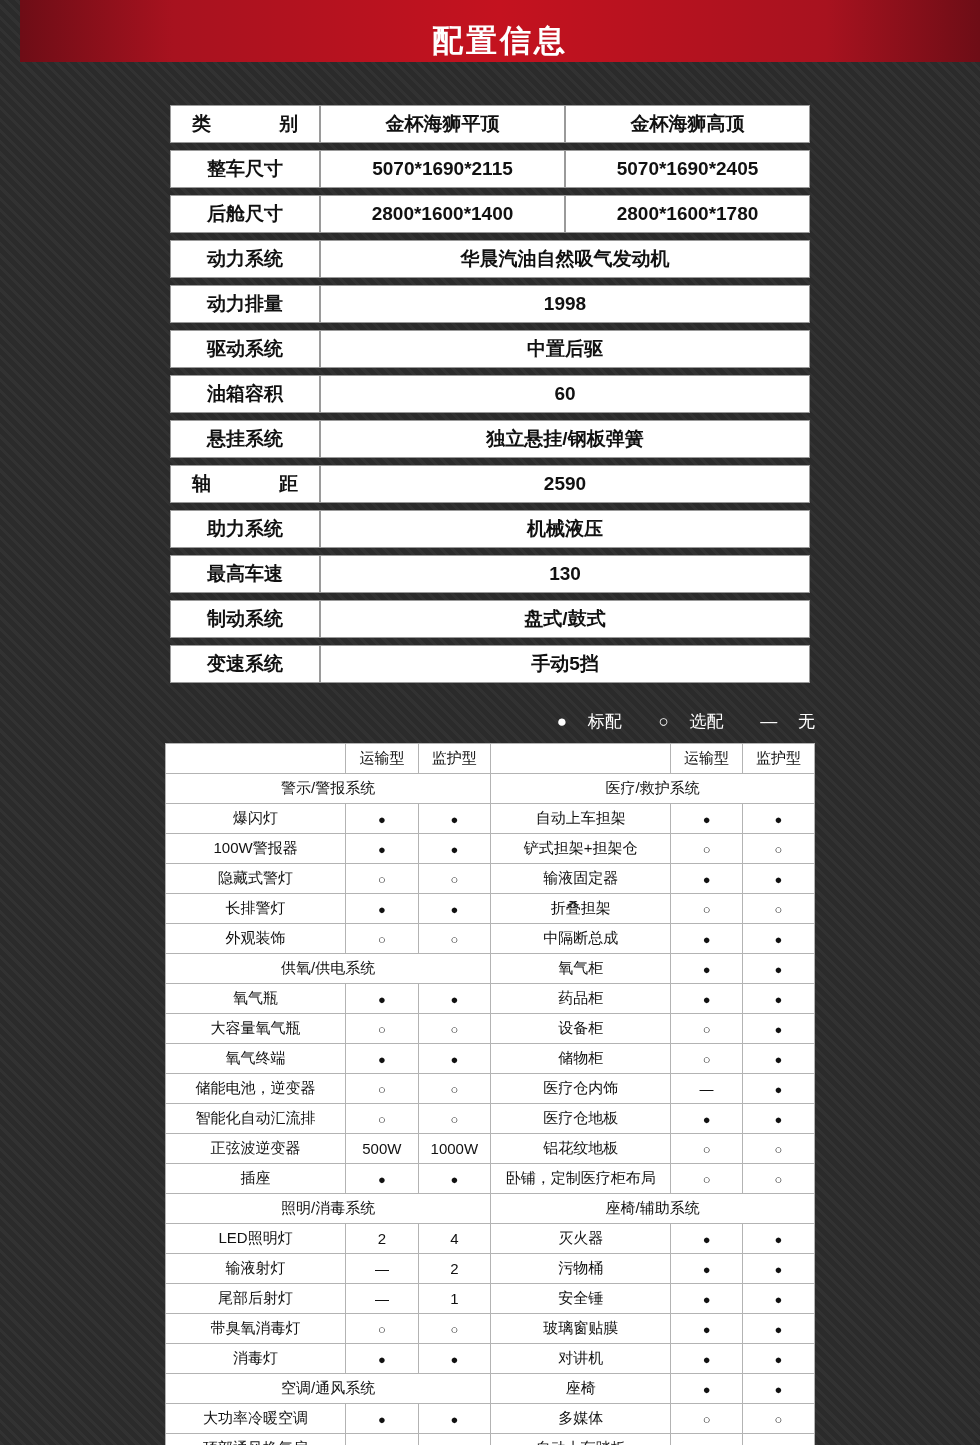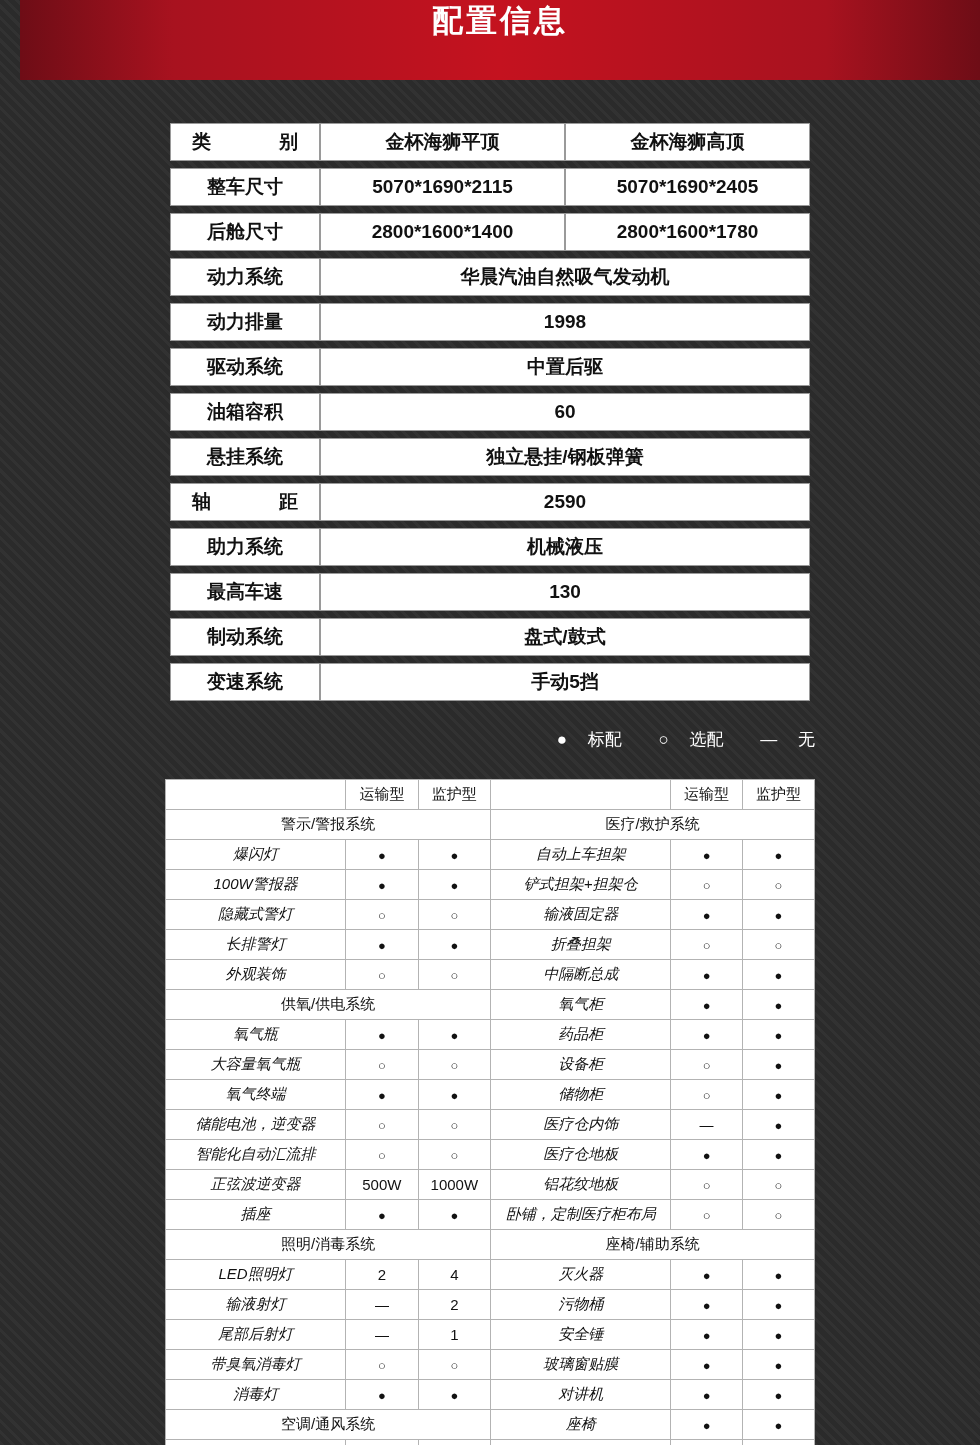--- a/index.html
+++ b/index.html
@@ -12,24 +12,24 @@
     background-color: #2b2b2b;
     background-image:
       repeating-linear-gradient(45deg, rgba(255,255,255,0.035) 0px, rgba(255,255,255,0.035) 3px, rgba(0,0,0,0) 3px, rgba(0,0,0,0) 8px);
     font-family: "Liberation Sans", "DejaVu Sans", sans-serif;
     color: #ffffff;
     overflow: hidden;
   }
 
   
   .header {
-    height: 80px;
+    height: 62px;
     background: linear-gradient(to right, #6e0d16 0%, #a8121f 16%, #c4121f 50%, #a8121f 84%, #6e0d16 100%);
     display: flex;
-    align-items: flex-start;
+    align-items: flex-end;
     justify-content: center;
     margin-left: 20px;
   }
   .header-title {
     font-size: 31px;
     font-weight: bold;
     letter-spacing: 3px;
     color: #ffffff;
   }
 
@@ -62,21 +62,21 @@
     text-indent: 10px;
   }
   td.spec-val {
     font-weight: normal;
     font-size: 19px;
   }
 
   
   .legend {
     width: 650px;
-    margin: 20px auto 28px auto;
+    margin: 20px auto 10px auto;
     text-align: right;
     font-size: 17px;
     color: #ffffff;
     padding-right: 0px;
   }
   .legend span { margin-left: 16px; }
 
   
   .cfg-wrap {
     width: 650px;
@@ -91,21 +91,21 @@
   table.cfg td {
     border: 1px solid #b3b3b3;
     height: 29px;
     font-size: 15px;
     text-align: center;
     vertical-align: middle;
     background: #ffffff;
     color: #111111;
     padding: 0 2px;
   }
-  td.name { width: 178px; font-style: italic; }
+  td.name { width: 178px; }
   td.v { width: 68px; }
   td.hdr { font-size: 14px; }
   td.section {
     color: #cc0a16;
     font-weight: normal;
     font-size: 15px;
   }
   .dot-f::after { content: "\25CF"; font-size: 13px; }
   .dot-o::after { content: "\25CB"; font-size: 13px; }
   .dash::after { content: "\2014"; font-size: 14px; }

